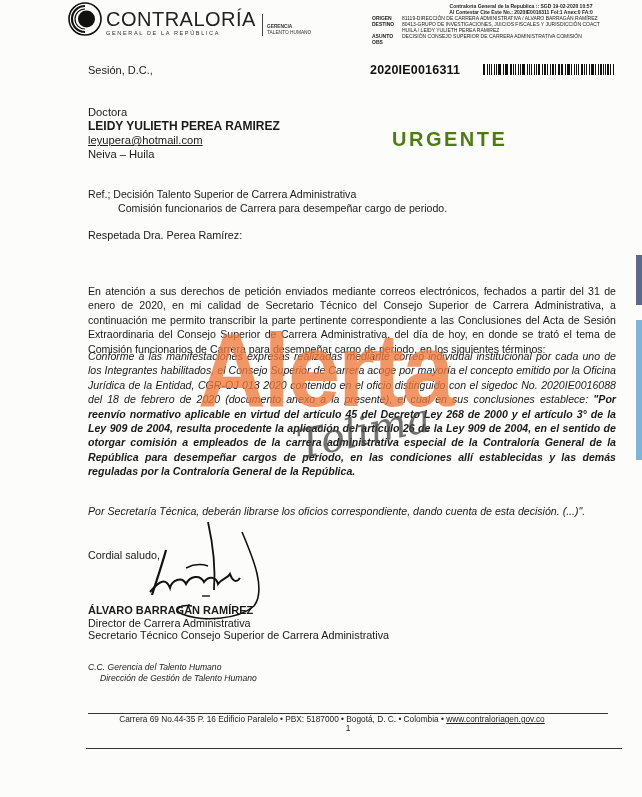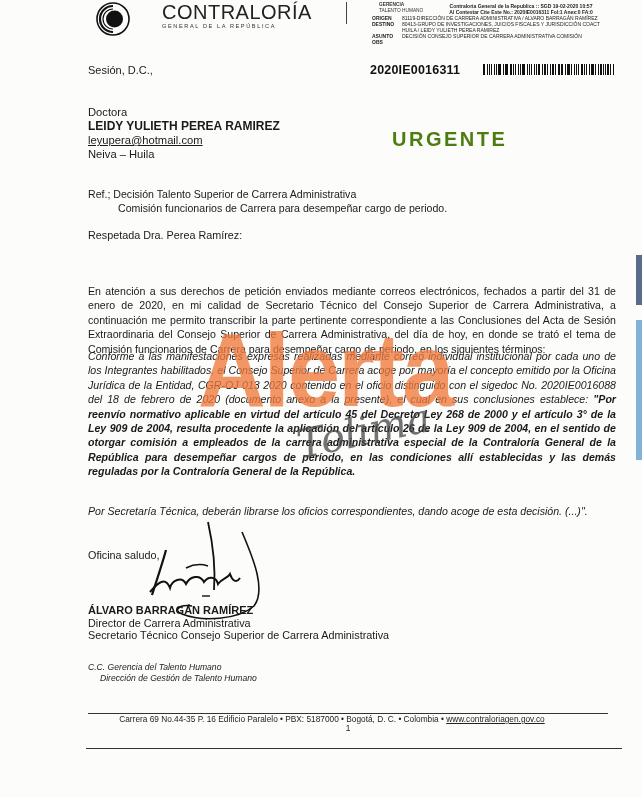--- a/index.html
+++ b/index.html
@@ -2,21 +2,21 @@
 <html><head>
 <meta charset="utf-8">
 <style>
   * { box-sizing: border-box; margin: 0; padding: 0; }
   html, body { width: 642px; height: 797px; background: #fcfcfb; overflow: hidden; }
   body { position: relative; font-family: "Liberation Sans", sans-serif; color: #1a1a1a; }
 
   .abs { position: absolute; }
 
   
-  .logo { left: 96px; top: 2px; height: 34px; display: flex; align-items: flex-start; gap: 28px; }
+  .logo { left: 68px; top: 2px; height: 34px; display: flex; align-items: flex-end; }
   .logo-mark { width: 34px; height: 34px; position: relative; }
   .logo-text { margin-left: 4px; display: flex; flex-direction: column; }
   .logo-name { font-size: 20px; letter-spacing: 0.5px; line-height: 20px; color: #222; }
   .logo-sub { font-size: 5.6px; letter-spacing: 1.6px; color: #333; margin-top: 1px; }
   .logo-sep { width: 1px; height: 22px; background: #444; margin: 0 4px 0 6px; }
   .logo-dept { display: flex; flex-direction: column; font-size: 4.8px; line-height: 6px; color: #333; }
   .logo-dept b { font-weight: bold; }
 
   
   .stamp { left: 372px; top: 3px; width: 270px; font-size: 5px; line-height: 6px; color: #222; }
@@ -189,23 +189,23 @@
   <div>Ref.; Decisión Talento Superior de Carrera Administrativa</div>
   <div class="l2">Comisión funcionarios de Carrera para desempeñar cargo de periodo.</div>
 </div>
 
 <div class="abs greet">Respetada Dra. Perea Ramírez:</div>
 
 <div class="abs para p1">En atención a sus derechos de petición enviados mediante correos electrónicos, fechados a partir del 31 de enero de 2020, en mi calidad de Secretario Técnico del Consejo Superior de Carrera Administrativa, a continuación me permito transcribir la parte pertinente correspondiente a las Conclusiones del Acta de Sesión Extraordinaria del Consejo Superior de Carrera Administrativa, del día de hoy, en donde se trató el tema de Comisión funcionarios de Carrera para desempeñar cargo de periodo, en los siguientes términos:</div>
 
 <div class="abs para p2"><span>Conforme a las manifestaciones expresas realizadas mediante correo individual institucional por cada uno de los Integrantes habilitados, el Consejo Superior de Carrera acoge por mayoría el concepto emitido por la Oficina Jurídica de la Entidad, CGR-OJ 013 2020 contenido en el oficio distinguido con el sigedoc No. 2020IE0016088 del 18 de febrero de 2020 (documento anexo a la presente), el cual en sus conclusiones establece: </span><b>"Por reenvío normativo aplicable en virtud del artículo 45 del Decreto Ley 268 de 2000 y el artículo 3° de la Ley 909 de 2004, resulta procedente la aplicación del artículo 26 de la Ley 909 de 2004,  en el sentido de otorgar comisión a empleados de la carrera administrativa especial de la Contraloría General de la República para desempeñar cargos de período, en las condiciones allí establecidas y las demás reguladas por la Contraloría General de la República.</b></div>
 
-<div class="abs para p3">Por Secretaría Técnica, deberán librarse los oficios correspondientes, dando acoge de esta decisión. (...)".</div>
-
-<div class="abs closing">Oficina saludo,</div>
+<div class="abs para p3">Por Secretaría Técnica, deberán librarse los oficios correspondiente, dando cuenta de esta decisión. (...)".</div>
+
+<div class="abs closing">Cordial saludo,</div>
 
 <svg class="abs sig" viewBox="0 0 140 100">
   <path d="M24 30 C20 45 14 62 10 75" stroke="#111" stroke-width="2.2" fill="none"></path>
   <path d="M8 72 C18 60 24 58 28 68 C30 60 40 56 44 64 C48 56 58 54 62 62 C66 56 74 56 76 64 C80 58 86 58 88 54 C90 60 94 64 98 58" stroke="#111" stroke-width="2" fill="none"></path>
   <path d="M66 2 C70 20 74 44 72 70" stroke="#111" stroke-width="1.8" fill="none"></path>
   <path d="M100 12 C112 40 124 70 112 86 C96 100 60 102 40 94 C30 90 38 84 50 86" stroke="#111" stroke-width="1.6" fill="none"></path>
   <path d="M44 48 C52 44 60 44 66 46" stroke="#111" stroke-width="1.5" fill="none"></path>
   <path d="M60 76 L68 76" stroke="#111" stroke-width="1.4"></path>
 </svg>
 

